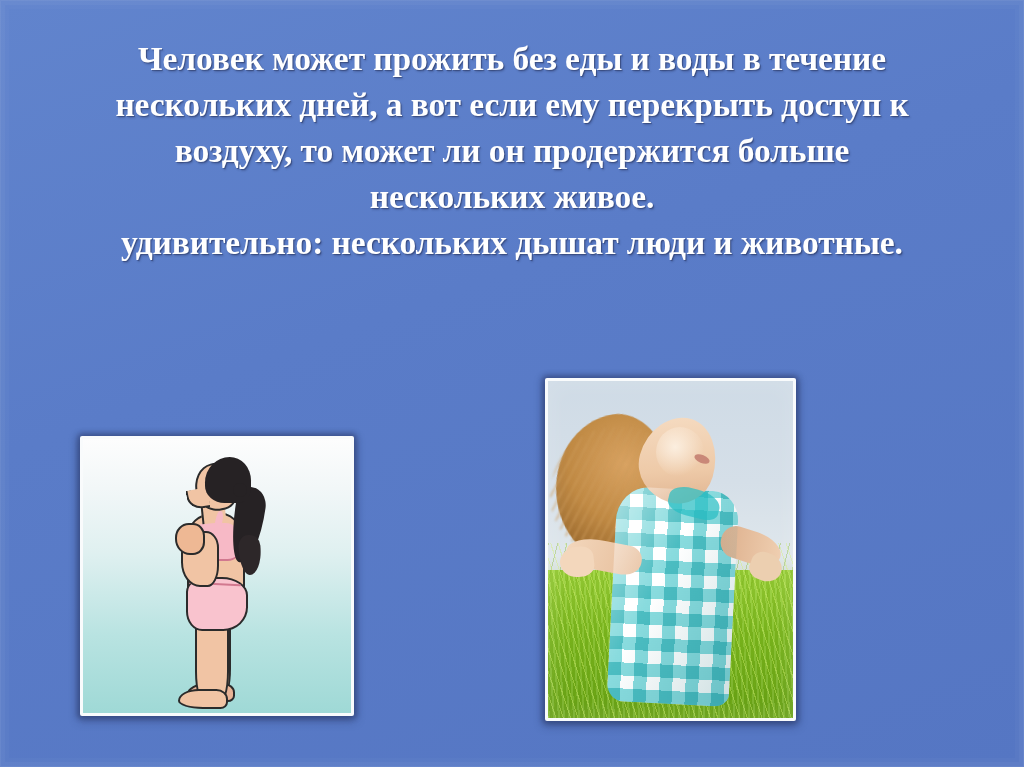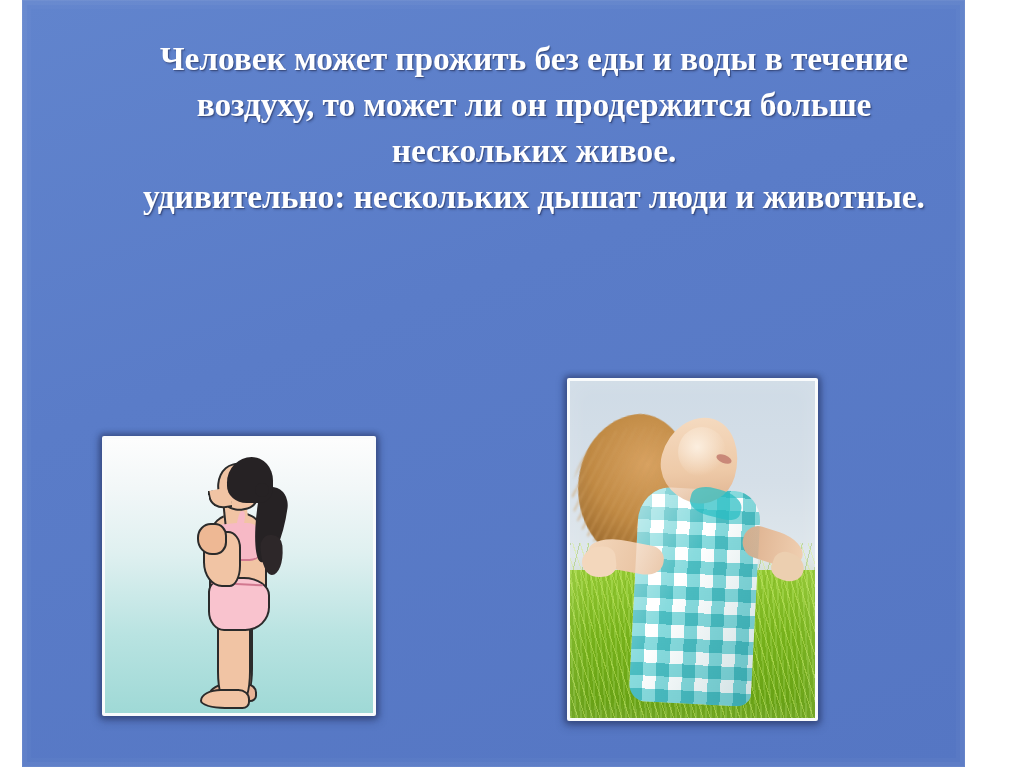--- a/index.html
+++ b/index.html
@@ -7,27 +7,26 @@
     margin: 0;
     padding: 0;
     background: #ffffff;
   }
   body {
     font-family: "Liberation Serif", serif;
   }
 
   .slide {
     position: relative;
-    width: 943px;
+    width: 1024px;
     height: 767px;
     overflow: hidden;
     background: #5a7cc8;
     background-image:
       linear-gradient(160deg, #6184cd 0%, #5a7cc8 40%, #5576c3 100%);
-    margin-left: 22px;
   }
 
   
   .slide-edge {
     position: absolute;
     inset: 0;
     pointer-events: none;
     box-shadow:
       inset 0 0 0 1px rgba(255,255,255,0.055),
       inset 0 0 0 5px rgba(255,255,255,0.035),
@@ -424,20 +423,21 @@
 <body>
 
 <div class="slide">
 
   <div class="slide-edge"></div>
 
   <div class="text-block">
 
     <div class="para-1">
       <span class="text-line">Человек может прожить без еды и воды в течение</span>
+      <span class="text-line">нескольких дней, а вот если ему перекрыть доступ к</span>
       <span class="text-line">воздуху, то может ли он продержится больше</span>
       <span class="text-line">нескольких живое.</span>
     </div>
 
     <div class="para-2">
       <span class="text-line">удивительно: нескольких дышат люди и животные.</span>
     </div>
 
   </div>
 

